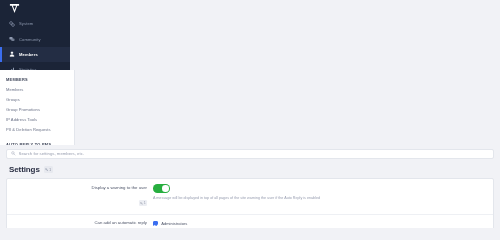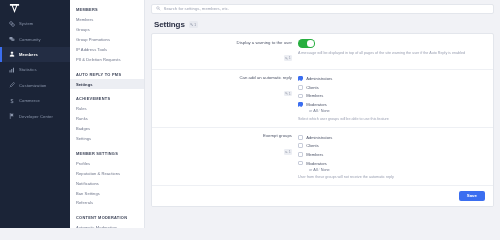--- a/index.html
+++ b/index.html
@@ -3,21 +3,21 @@
 <meta charset="utf-8">
 <style>
   * { box-sizing: border-box; margin: 0; padding: 0; }
   html, body {
     width: 500px; height: 228px;
     overflow: hidden;
     font-family: "Liberation Sans", sans-serif;
     background: #f1f2f6;
     -webkit-font-smoothing: antialiased;
   }
-  #app { display: flex; width: 500px; height: 228px; }
+  #app { display: flex; width: 500px; height: 228px; flex-direction: column; }
 
   
   .rail {
     width: 70px; height: 228px;
     background: #1b2437;
     flex: 0 0 70px;
     overflow: hidden;
     position: relative;
   }
   .rail-logo {

